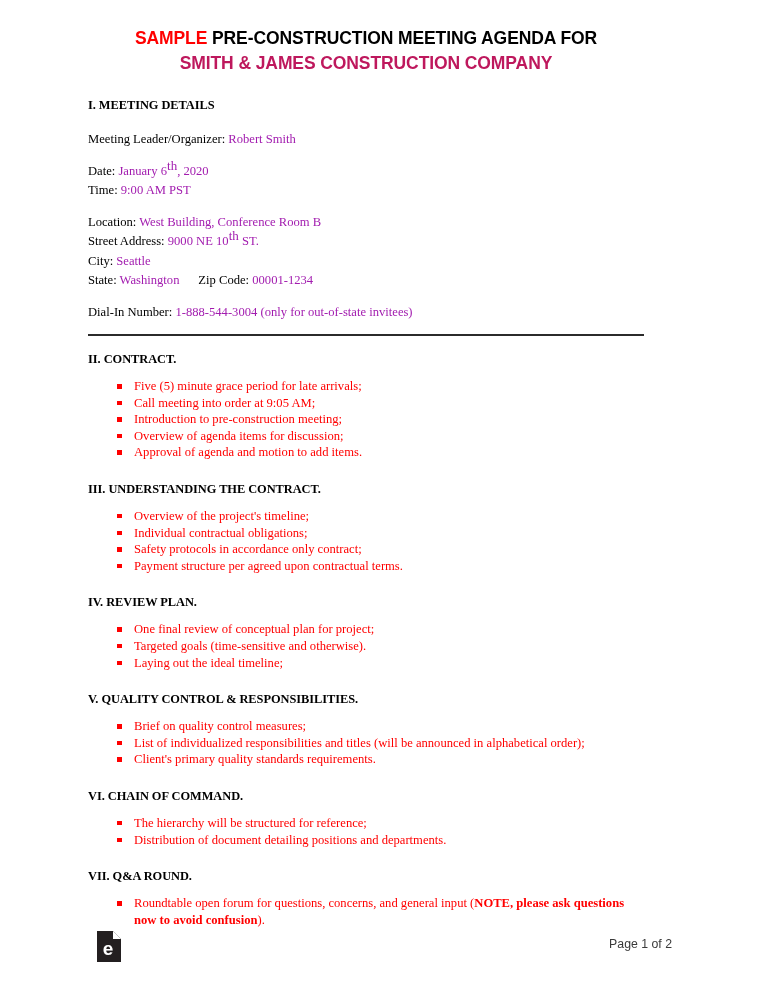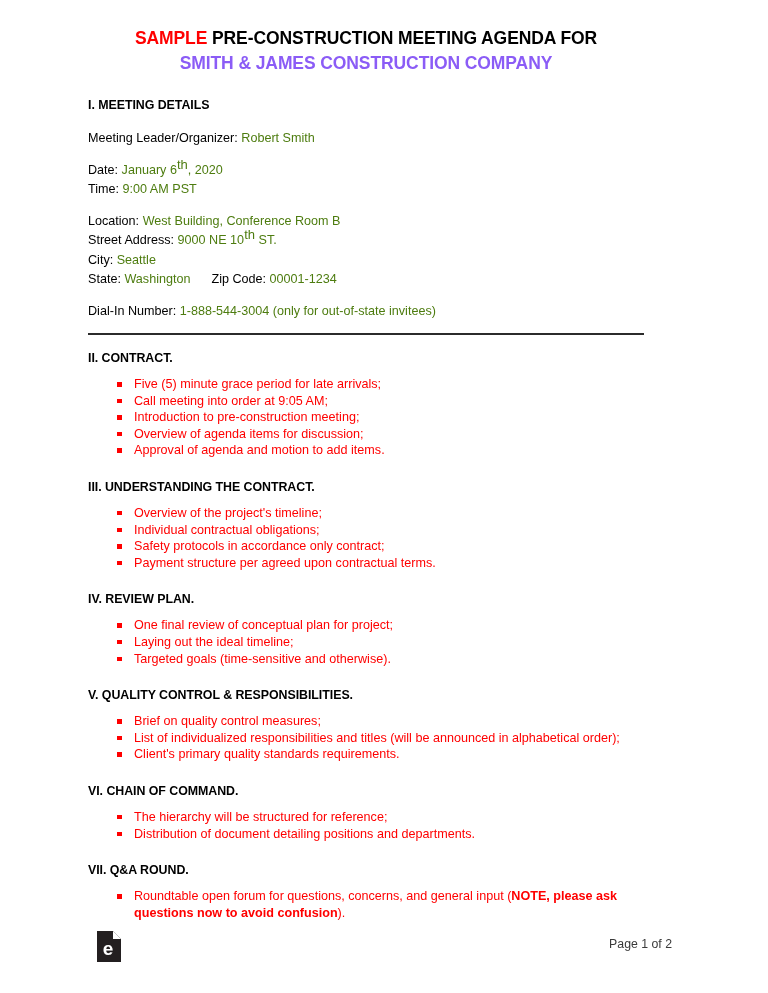--- a/index.html
+++ b/index.html
@@ -25,41 +25,41 @@
   
   .doc-title {
     text-align: center;
     font-size: 17.5px;
     font-weight: bold;
     line-height: 25px;
     letter-spacing: -0.1px;
     margin: 0 0 22px 0;
   }
   .doc-title .red { color: #FF0000; }
-  .title-line2 { color: #8b5cf6; }
+  .title-line2 { color: #be185d; }
 
   
   .sec-head {
     font-size: 12.4px;
     font-weight: bold;
     color: #000000;
     margin: 0;
     letter-spacing: -0.05px;
   }
   .sec-head .dot { font-weight: bold; }
 
   
   .detail {
     font-size: 12.6px;
     line-height: 19.5px;
     color: #000000;
     margin: 0;
     white-space: pre-wrap;
   }
-  .detail .val { color: #4d7c0f; }
+  .detail .val { color: #a21caf; }
   .detail sup {
     font-size: 13px;
     vertical-align: super;
     line-height: 0;
   }
   .gap-12 { height: 12px; }
   .gap-17 { height: 17px; }
   .gap-21 { height: 21px; }
 
   
@@ -88,21 +88,21 @@
     position: absolute;
     left: 29px;
     top: 6px;
     width: 4.5px;
     height: 4.5px;
     background: #FF0000;
     display: block;
   }
   ul.bullets li b { font-weight: bold; }
 
-  .sec-block { margin-bottom: 0; }
+  .sec-block { margin-bottom: 0; font-family: Liberation Serif, serif; }
 
   
   .footer {
     position: absolute;
     left: 0;
     bottom: 0;
     width: 768px;
     height: 66px;
   }
   .logo {
@@ -184,22 +184,22 @@
         <li><span class="sq"></span><span>Payment structure per agreed upon contractual terms.</span></li>
       </ul>
     </div>
 
     <div class="gap-21"></div>
 
     <div class="sec-block">
       <div class="sec-head">IV. REVIEW PLAN.</div>
       <ul class="bullets">
         <li><span class="sq"></span><span>One final review of conceptual plan for project;</span></li>
+        <li><span class="sq"></span><span>Targeted goals (time-sensitive and otherwise).</span></li>
         <li><span class="sq"></span><span>Laying out the ideal timeline;</span></li>
-        <li><span class="sq"></span><span>Targeted goals (time-sensitive and otherwise).</span></li>
       </ul>
     </div>
 
     <div class="gap-21"></div>
 
     <div class="sec-block">
       <div class="sec-head"><span>V. QUALITY CONTROL &amp; RESPONSIBILITIES</span><span class="dot">.</span></div>
       <ul class="bullets">
         <li><span class="sq"></span><span>Brief on quality control measures;</span></li>
         <li><span class="sq"></span><span>List of individualized responsibilities and titles (will be announced in alphabetical order);</span></li>

